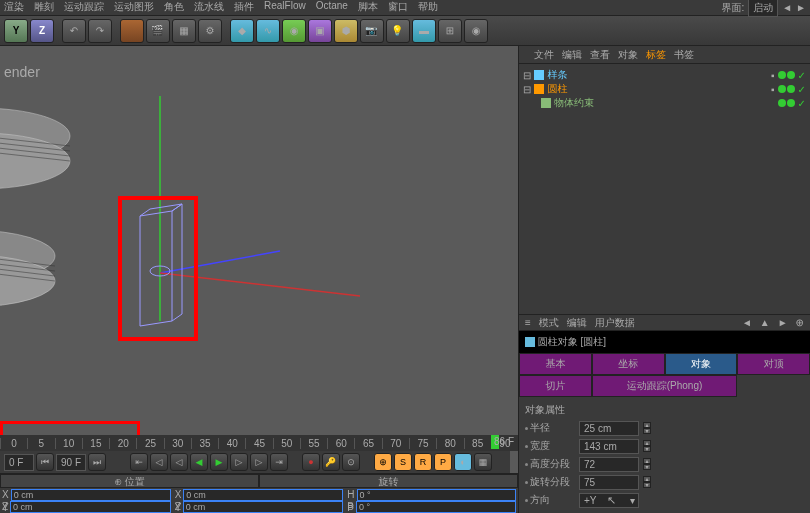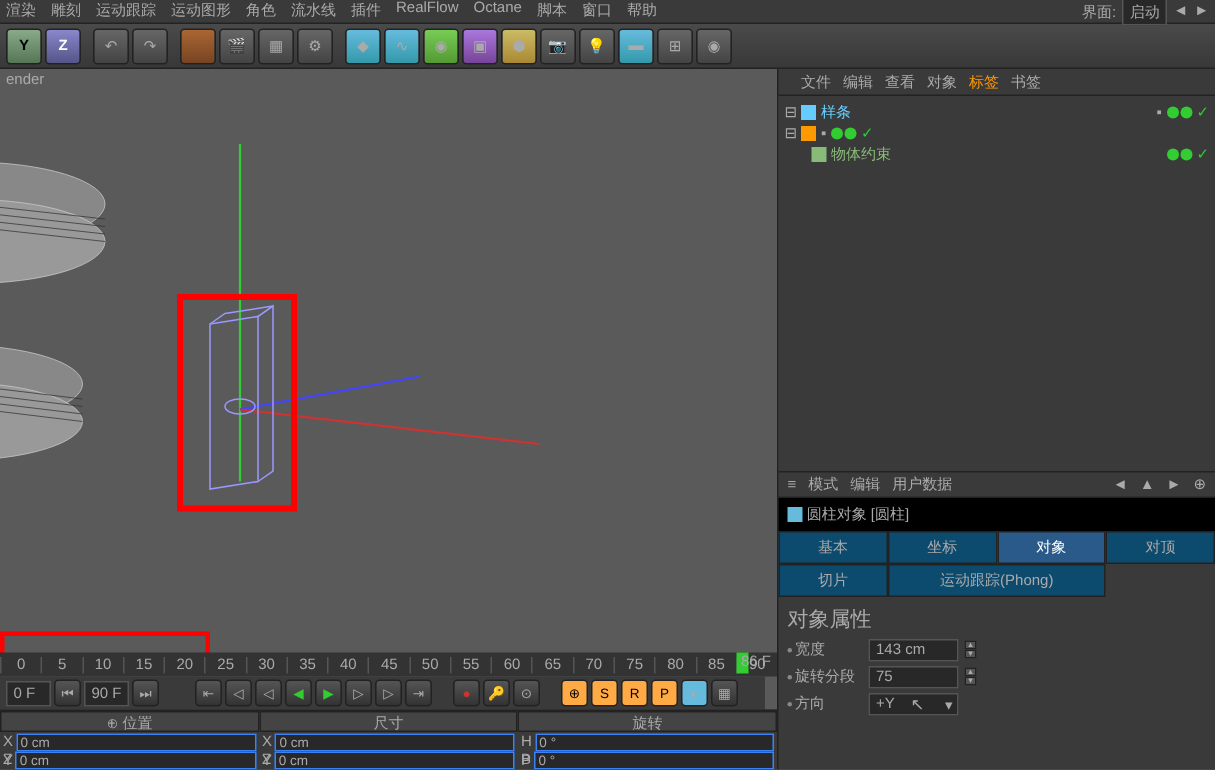--- a/index.html
+++ b/index.html
@@ -8,39 +8,39 @@
 .menubar span{cursor:pointer}
 .menubar .right{margin-left:auto;display:flex;gap:4px;align-items:center}
 .layout-field{background:#282828;padding:1px 4px;border:1px solid #555}
 .toolbar{height:30px;background:linear-gradient(#4a4a4a,#383838);display:flex;align-items:center;padding:2px 4px;gap:2px;border-bottom:1px solid #222}
 .tbtn{width:24px;height:24px;background:linear-gradient(#666,#444);border:1px solid #222;border-radius:3px;cursor:pointer;display:flex;align-items:center;justify-content:center}
 .tbtn.y{background:linear-gradient(#8a8,#575)}
 .tbtn.z{background:linear-gradient(#88c,#558)}
 .sep{width:4px}
 .main{display:flex;height:467px}
 .viewport{flex:1;background:#5a5a5a;position:relative;overflow:hidden}
-.vp-title{position:absolute;top:2px;left:4px;font-size:10px}
+.vp-title{position:absolute;top:18px;left:4px;font-size:14px}
 .redbox{position:absolute;border:4px solid red}
 .rightpanel{width:292px;background:#3a3a3a;display:flex;flex-direction:column;border-left:1px solid #222}
 .tabs{height:18px;display:flex;gap:8px;padding:2px 15px;border-bottom:1px solid #222}
 .tabs span{cursor:pointer}
 .tabs span.active{color:#f90}
 .tree{flex:0 0 250px;background:#3a3a3a;padding:4px;font-size:10px}
 .tree-row{display:flex;align-items:center;gap:3px;height:14px}
 .tree-ico{width:10px;height:10px;display:inline-block}
 .tree-name{flex:1}
 .vis-icons{display:flex;gap:1px}
 .vis-dot{width:8px;height:8px;border-radius:50%}
 .attr-header{height:18px;display:flex;align-items:center;gap:8px;padding:0 6px;border-top:1px solid #222;border-bottom:1px solid #222}
 .attr-title{padding:4px 6px;background:#000000}
 .attr-tabs{display:flex}
-.attr-tab{flex:1;text-align:center;padding:3px 0;background:#0c4a6e;border:1px solid #222;cursor:pointer}
+.attr-tab{flex:1;text-align:center;padding:3px 0;background:#701a75;border:1px solid #222;cursor:pointer}
 .attr-tab.active{background:#2a5a8a;color:#fff}
 .attr-body{padding:4px 6px}
-.section-head{padding:2px 0;font-size:14px}
+.section-head{padding:2px 0;font-size:10px}
 .prop-row{display:flex;align-items:center;height:18px;gap:4px}
 .prop-label{width:50px;display:flex;align-items:center;gap:2px}
 .prop-field{background:#282828;padding:1px 4px;width:60px;border:1px solid #555}
 .prop-drop{background:#282828;padding:1px 4px;width:60px;border:1px solid #555;position:relative}
 .spinner{display:flex;flex-direction:column;width:8px}
 .spinner div{height:6px;background:#555;border:1px solid #222;font-size:6px;line-height:4px;text-align:center}
 .red-highlight{position:absolute;border:3px solid red;pointer-events:none}
 .timeline{position:absolute;bottom:62px;left:0;right:292px;height:16px;background:#333;display:flex;align-items:center;font-size:9px}
 .tl-tick{flex:1;text-align:center;border-left:1px solid #555}
 .tl-marker{position:absolute;width:8px;height:14px;background:#3c3;top:0}
@@ -163,20 +163,21 @@
         <span>▪</span>
         <span class="vis-icons">
             <span class="vis-dot" style="background:#3c3"></span>
             <span class="vis-dot" style="background:#3c3"></span>
           </span>
         <span style="color:#3c3">✓</span>
       </div>
       <div class="tree-row">
         <span>⊟</span>
         <span class="tree-ico" style="background:#f90"></span>
+        <span class="tree-name" style="color:#f90">圆柱</span>
         <span>▪</span>
         <span class="vis-icons">
             <span class="vis-dot" style="background:#3c3"></span>
             <span class="vis-dot" style="background:#3c3"></span>
           </span>
         <span style="color:#3c3">✓</span>
       </div>
       <div class="tree-row" style="padding-left:18px">
         <span class="tree-ico" style="background:#8b7"></span>
         <span class="tree-name" style="color:#8b7">物体约束</span>
@@ -210,23 +211,45 @@
     </div>
     <div class="attr-tabs">
       <div class="attr-tab" style="flex:0 0 25%">切片</div>
       <div class="attr-tab" style="flex:0 0 50%">运动跟踪(Phong)</div>
     </div>
     <div class="attr-body">
       <div class="section-head">对象属性</div>
       <div class="prop-row">
         <span class="prop-label">
             <span class="dot"></span>
+            <span>半径</span>
+          </span>
+        <span class="prop-field">25 cm</span>
+        <div class="spinner">
+            <div>▴</div>
+            <div>▾</div>
+          </div>
+      </div>
+      <div class="prop-row">
+        <span class="prop-label">
+            <span class="dot"></span>
             <span>宽度</span>
           </span>
         <span class="prop-field">143 cm</span>
+        <div class="spinner">
+            <div>▴</div>
+            <div>▾</div>
+          </div>
+      </div>
+      <div class="prop-row">
+        <span class="prop-label">
+            <span class="dot"></span>
+            <span>高度分段</span>
+          </span>
+        <span class="prop-field">72</span>
         <div class="spinner">
             <div>▴</div>
             <div>▾</div>
           </div>
       </div>
       <div class="prop-row">
         <span class="prop-label">
             <span class="dot"></span>
             <span>旋转分段</span>
           </span>
@@ -296,21 +319,20 @@
   <div class="tcbtn" style="background:#fa4;color:#000">S</div>
   <div class="tcbtn" style="background:#fa4;color:#000">R</div>
   <div class="tcbtn" style="background:#fa4;color:#000">P</div>
   <div class="tcbtn" style="background:#6bd">◐</div>
   <div class="tcbtn">▦</div>
 </div>
 
 <div class="coordbar">
   <div class="coord-tabs">
     <div class="coord-tab"><span>⊕</span> <span>位置</span></div>
-    <div class="coord-tab">尺寸</div>
     <div class="coord-tab">旋转</div>
   </div>
   <div class="coord-grid">
     <div class="coord-col">
       <div class="coord-cell">
           <span>X</span>
           <span class="coord-field">0 cm</span>
         </div>
       <div class="coord-cell">
           <span>Y</span>

